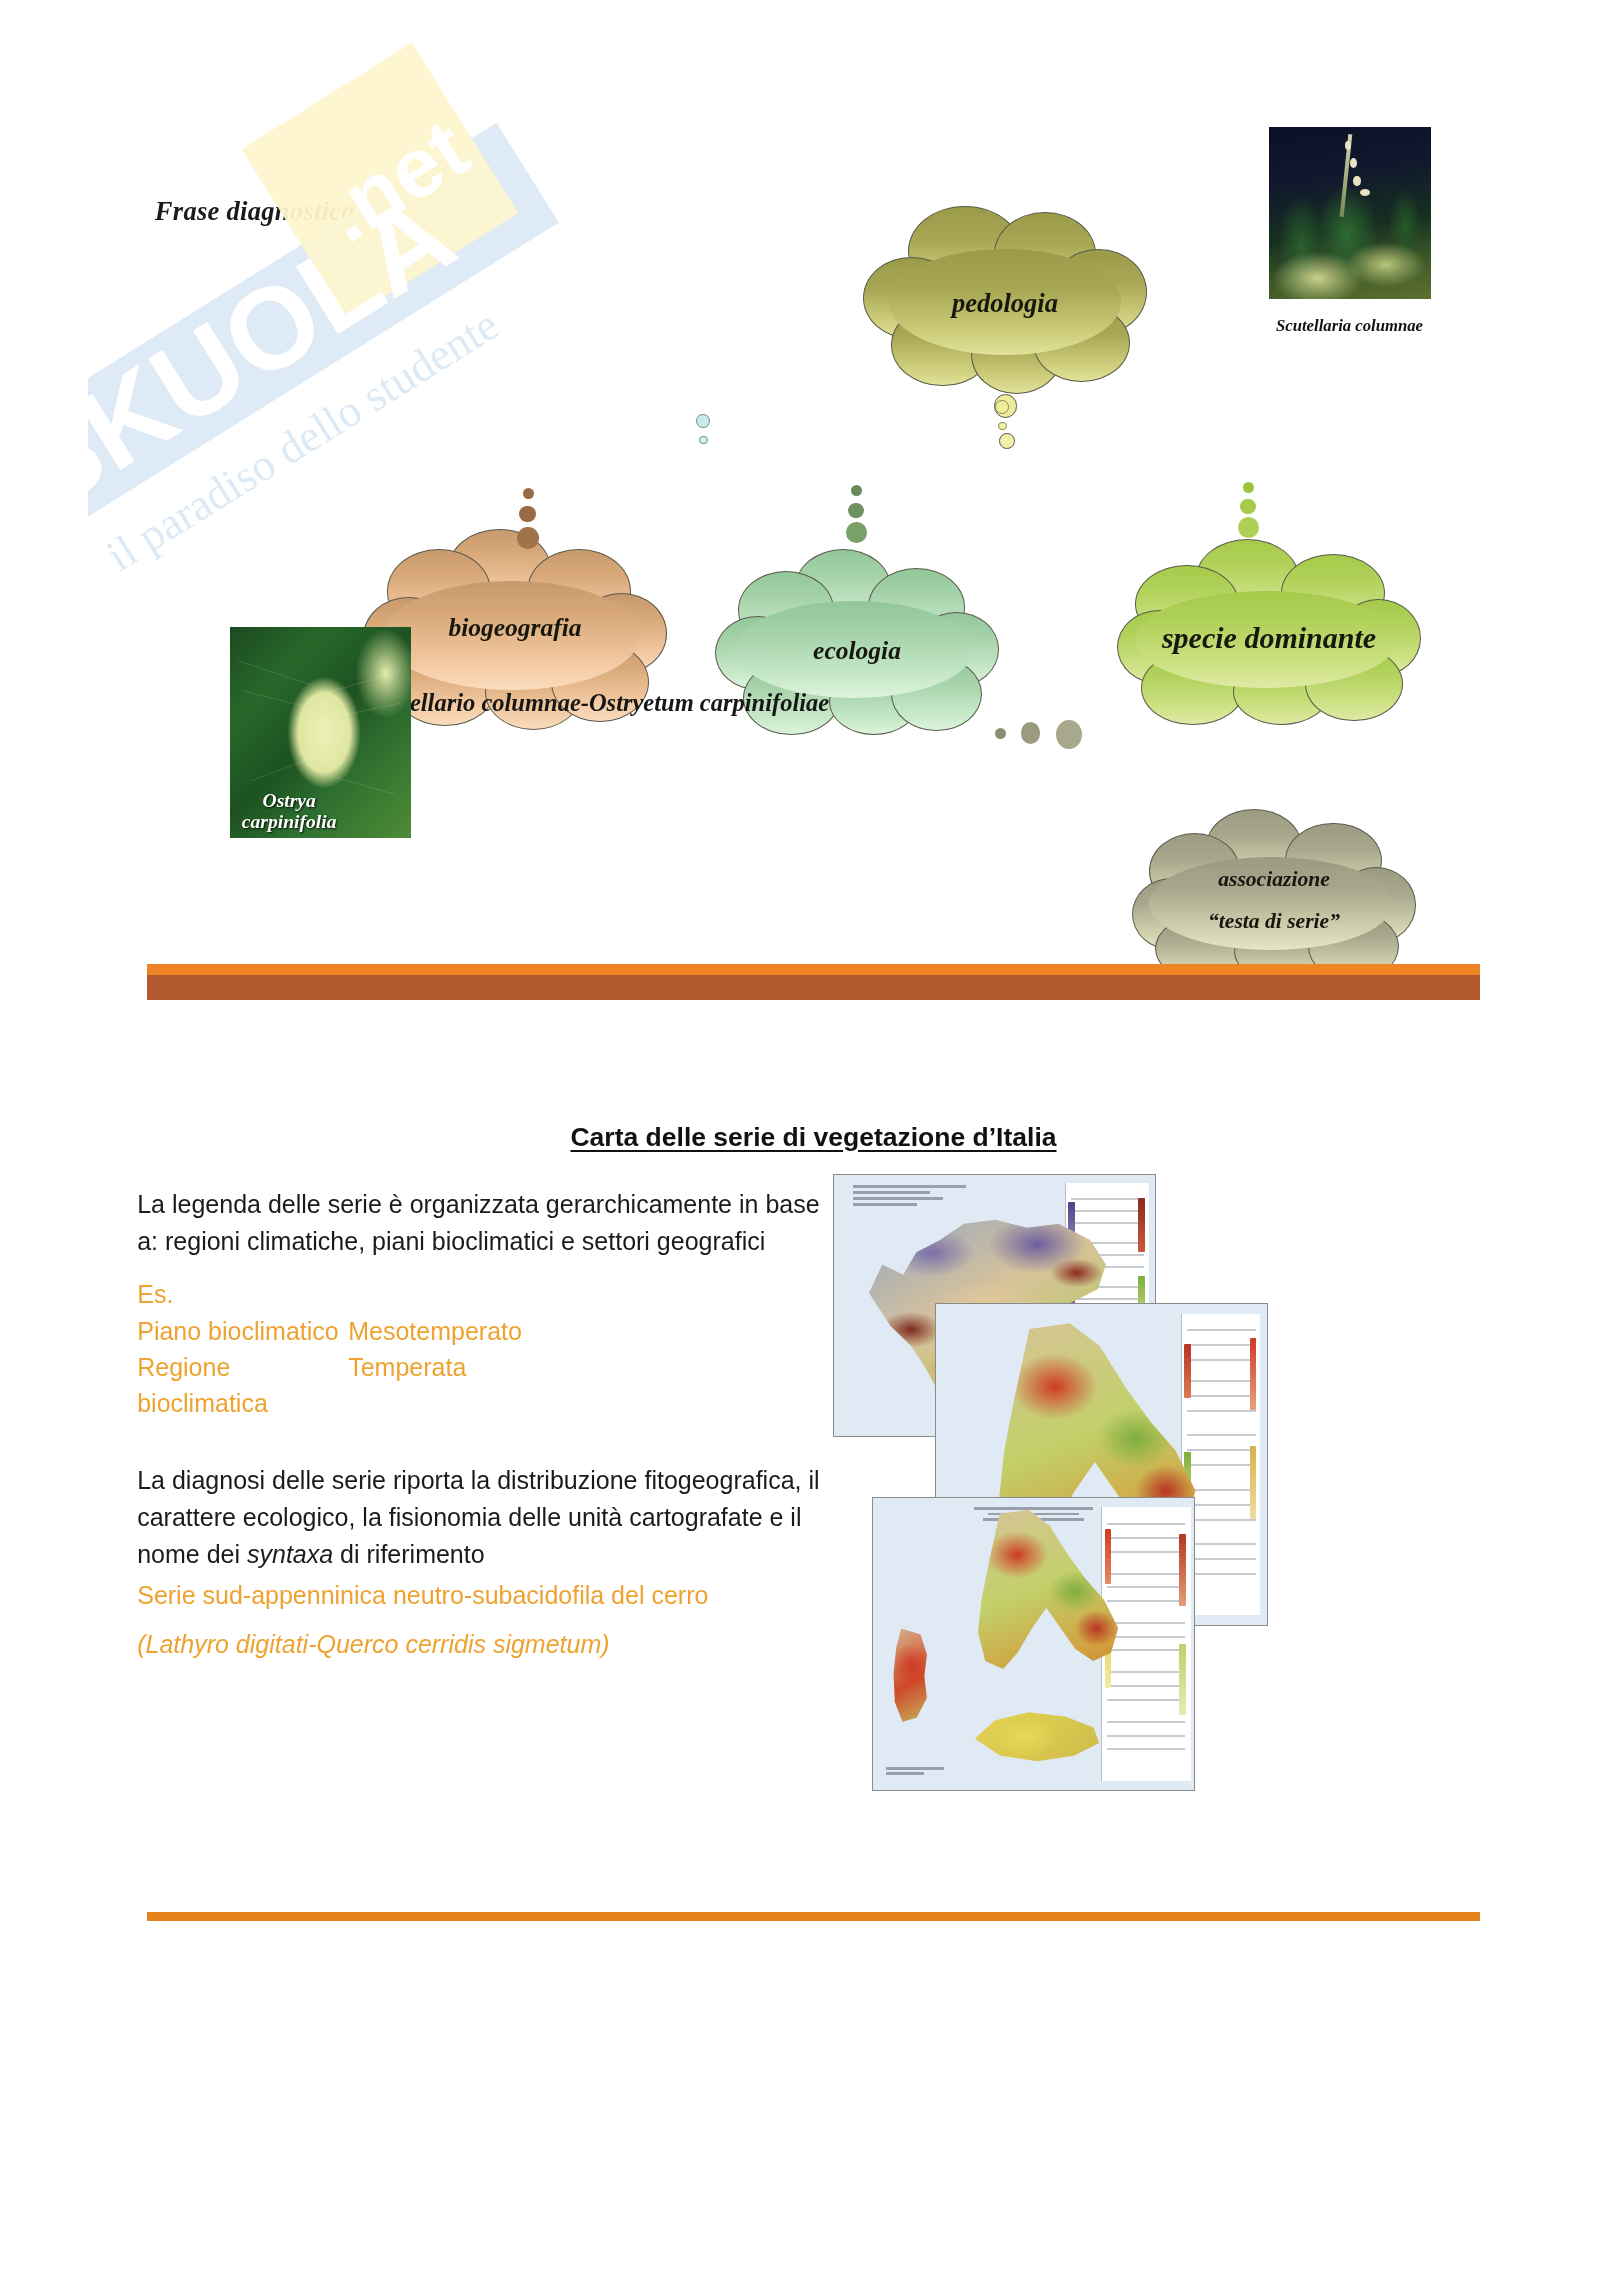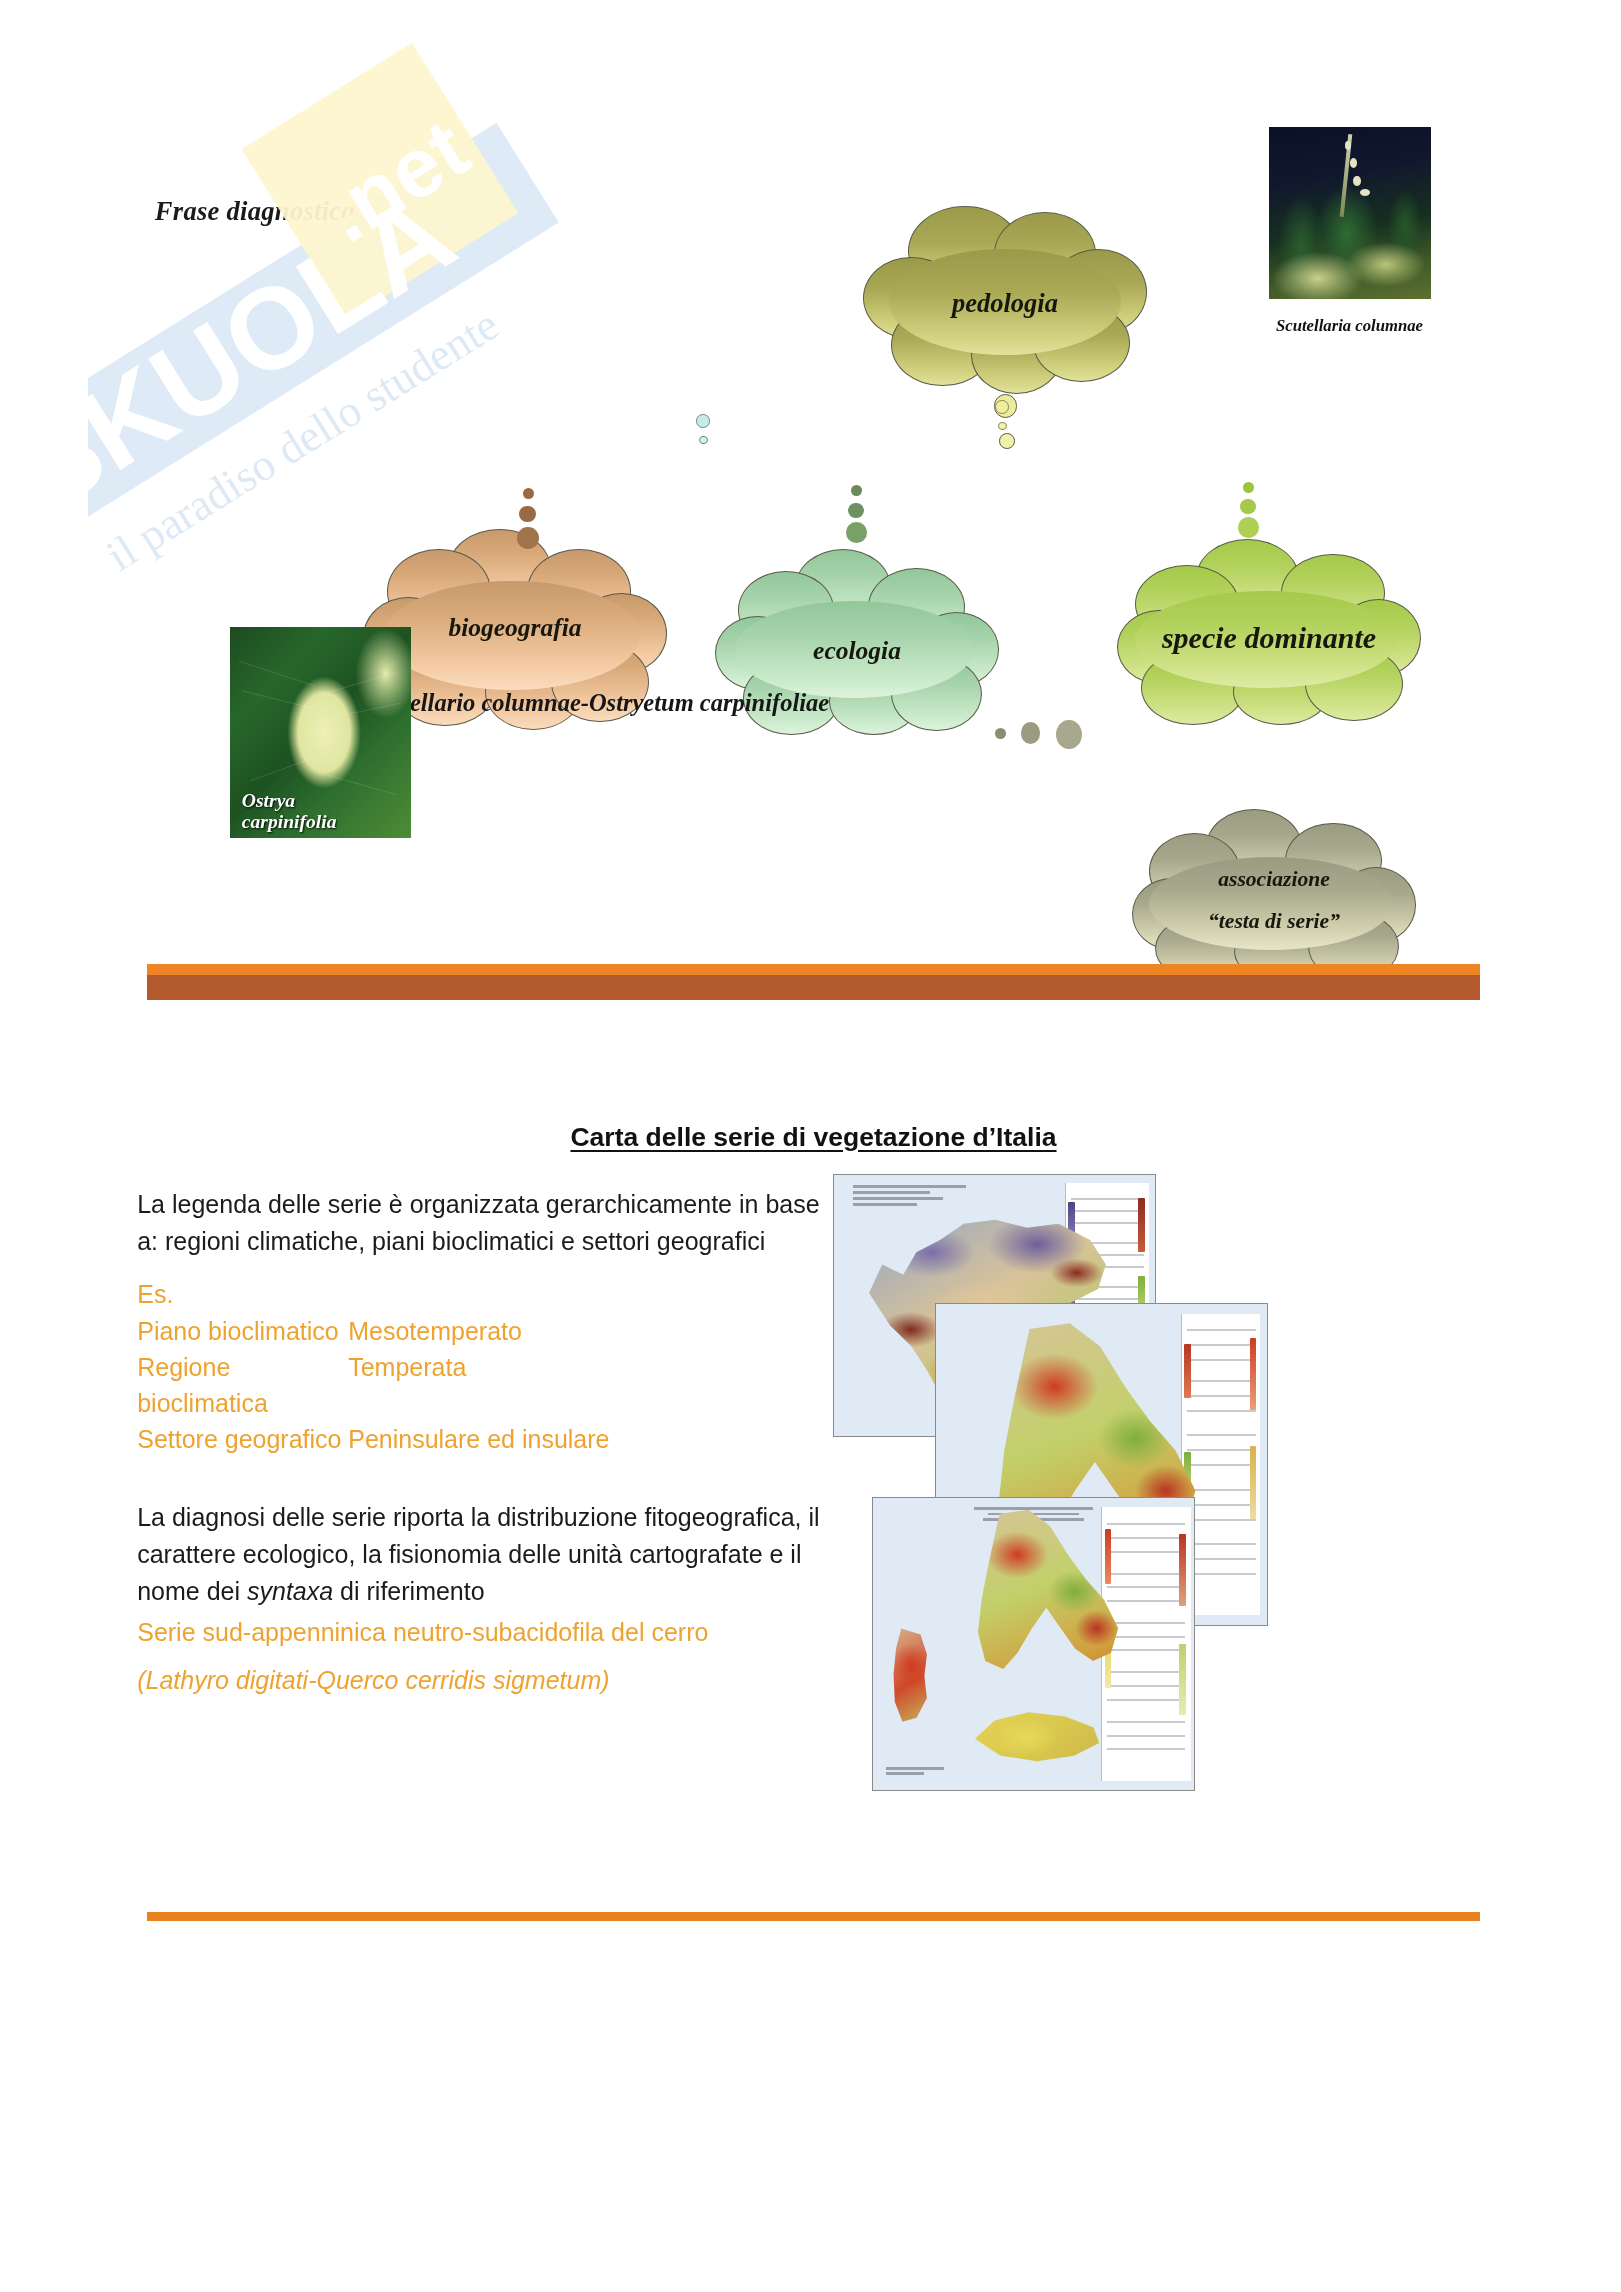--- a/index.html
+++ b/index.html
@@ -89,21 +89,21 @@
   .phrase span { margin-right:5.9px; }
 
   
   .dots { position:absolute; z-index:5; }
   .dots i { position:absolute; display:block; border-radius:50%; }
 
   
   .photo { position:absolute; overflow:hidden; z-index:7; }
   .photo .cap {
     position:absolute; font-family:"Liberation Serif", serif;
-    font-style:italic; font-weight:bold;
+    font-style:italic; font-weight:bold;text-align:center;
   }
 
   
   #photo-scutellaria { left:1122px; top:-19.6px; width:162px; height:172px; }
   #photo-scutellaria .img {
     width:100%; height:100%;
     background:
       radial-gradient(ellipse 40% 22% at 30% 88%, #c9d08a 0%, rgba(201,208,138,0) 70%),
       radial-gradient(ellipse 34% 18% at 72% 80%, #b9c479 0%, rgba(185,196,121,0) 72%),
       radial-gradient(ellipse 28% 40% at 48% 62%, #2f6b33 0%, rgba(47,107,51,0) 70%),
@@ -402,24 +402,20 @@
 
     <div class="para orange orange-blk">Es.</div>
 
     <div class="kv">
       <span class="k">Piano bioclimatico</span>
       <span class="v">Mesotemperato</span>
     </div>
     <div class="kv">
       <span class="k">Regione bioclimatica</span>
       <span class="v">Temperata</span>
-    </div>
-    <div class="kv">
-      <span class="k">Settore geografico</span>
-      <span class="v">Peninsulare ed insulare</span>
     </div>
 
     <div class="gap-1"></div>
 
     <p class="para"><span>La diagnosi delle serie riporta la distribuzione fitogeografica, il carattere ecologico, la fisionomia delle unità cartografate e il nome dei </span><em>syntaxa</em><span> di riferimento</span></p>
 
     <div class="para orange" style="margin-top:3.9px;">Serie sud-appenninica neutro-subacidofila del cerro</div>
     <div class="italic-orange">(Lathyro digitati-Querco cerridis sigmetum)</div>
   </div>
 

